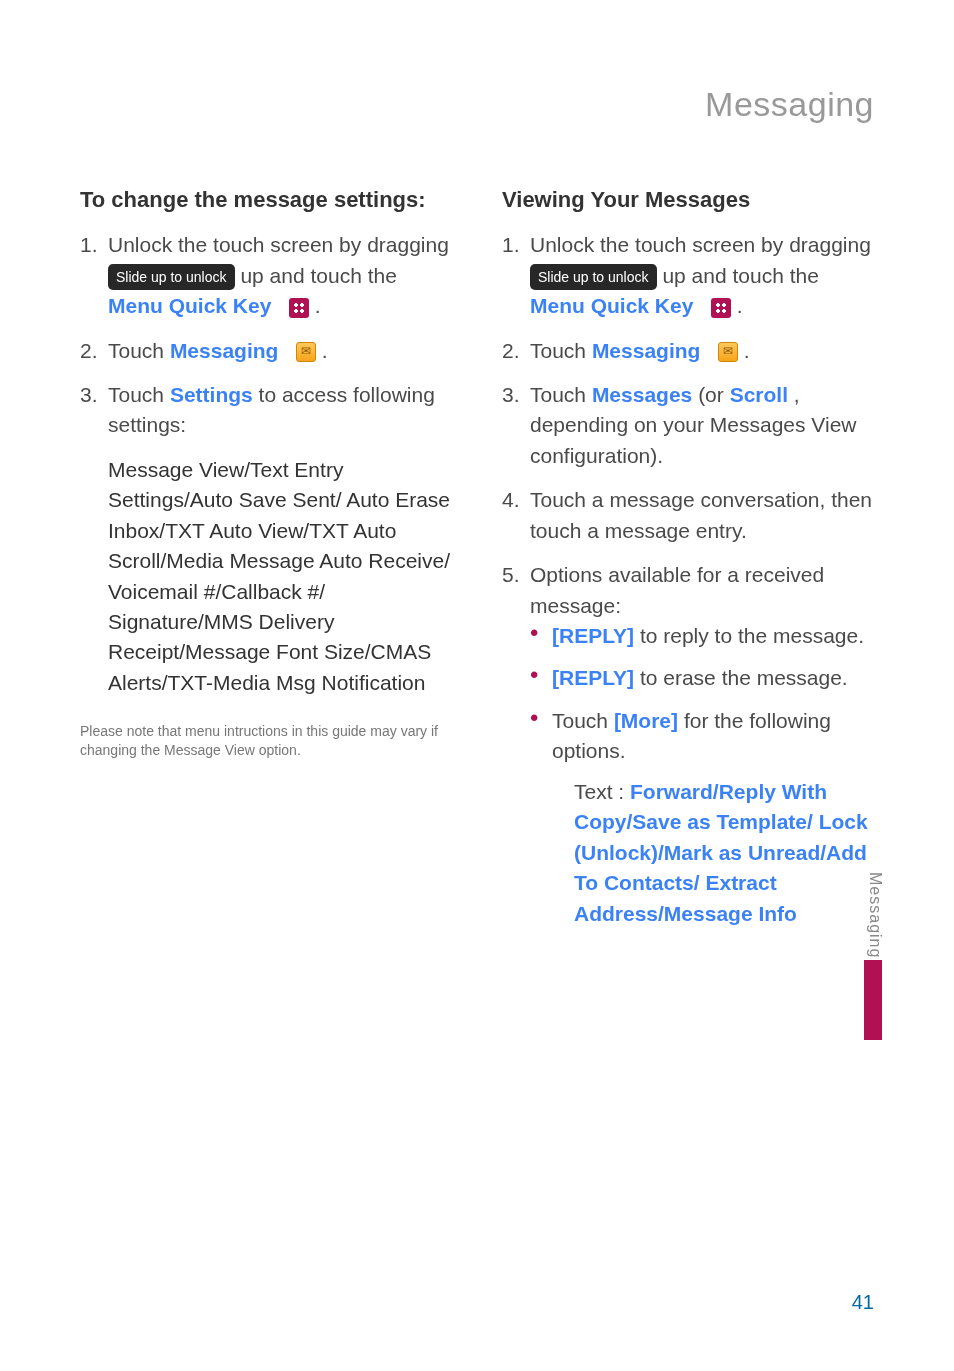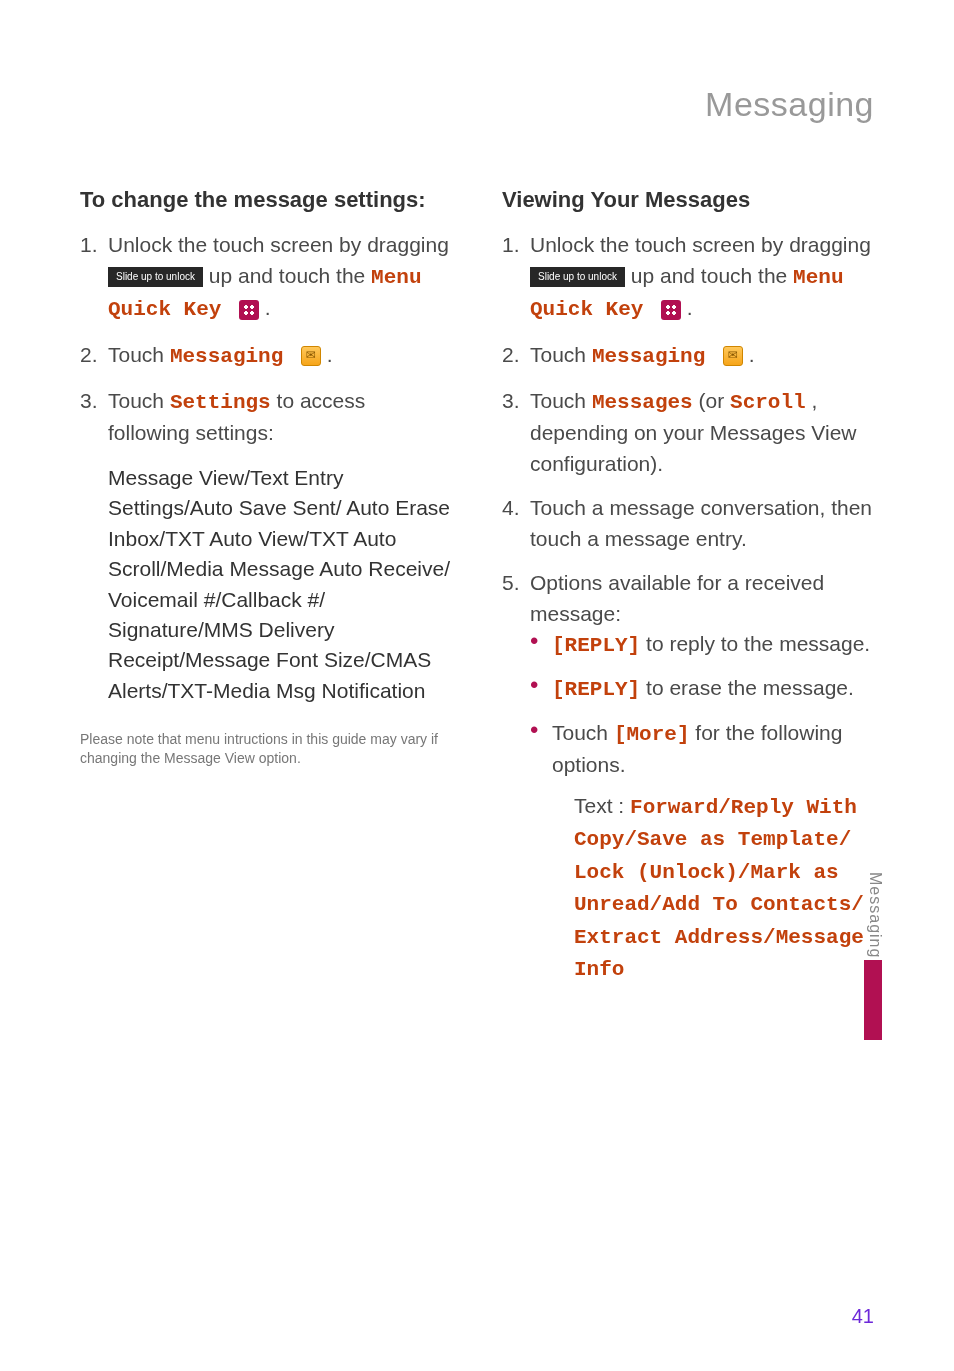--- a/index.html
+++ b/index.html
@@ -44,23 +44,23 @@
     content: counter(item) ".";
     position: absolute;
     left: 0;
     top: 0;
     color: #4a4a4a;
   }
   .slide-pill {
     display: inline-block;
     background: #272727;
     color: #fff;
-    font-size: 10px;
+    font-size: 14px;
     padding: 3px 8px;
-    border-radius: 0;
+    border-radius: 5px;
     vertical-align: middle;
   }
   .menu-key-icon {
     display: inline-flex;
     align-items: center;
     justify-content: center;
     width: 20px; height: 20px;
     background: #b11052;
     border-radius: 3px;
     vertical-align: middle;
@@ -80,21 +80,21 @@
     align-items: center;
     justify-content: center;
     width: 20px; height: 20px;
     background: linear-gradient(#ffc85a, #f6a51a);
     border-radius: 3px;
     border: 1px solid #d08600;
     vertical-align: middle;
     font-size: 12px;
     color: #8a5800;
   }
-  .bold { font-weight: bold; color: #c2410c; font-family: Liberation Mono, monospace; }
+  .bold { font-weight: bold; color: #3b82f6; }
   .settings-block { padding-left: 28px; margin-bottom: 18px; color:#333; }
   .note-box {
     margin-top: 8px;
     padding-top: 6px;
   }
   .note-label { color: #b11052; font-weight: bold; font-size: 18px; }
   .note-text { color: #777; font-size: 14px; line-height: 1.35; }
   ul.bullets { list-style: none; padding-left: 0; margin-top: 0; }
   ul.bullets > li { position: relative; padding-left: 22px; margin-bottom: 12px; }
   ul.bullets > li::before {
@@ -117,22 +117,22 @@
     letter-spacing: 1px;
   }
   .side-tab-bar {
     width: 18px; height: 80px;
     background: #b11052;
     margin-top: 2px;
   }
   .page-num {
     position: absolute;
     right: 80px;
-    bottom: 40px;
-    color: #6d28d9;
+    bottom: 54px;
+    color: #0369a1;
     font-size: 20px;
   }
 </style>
 </head>
 <body>
 
 <div class="page-title">Messaging</div>
 
 <div class="columns">
 

